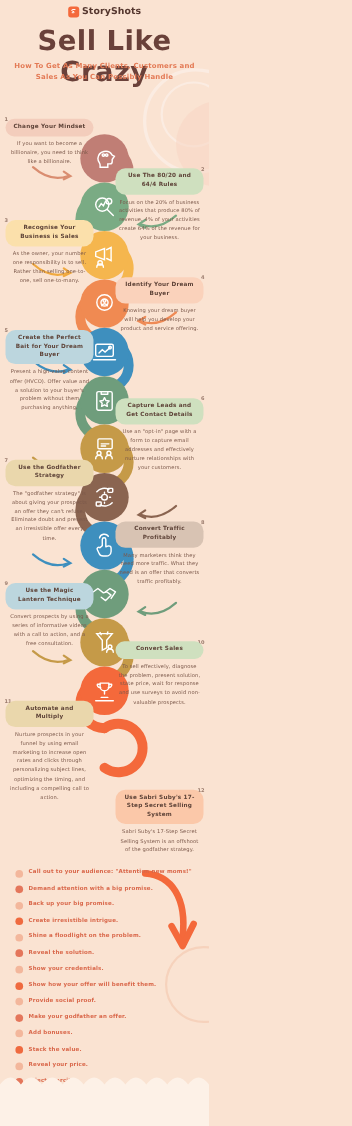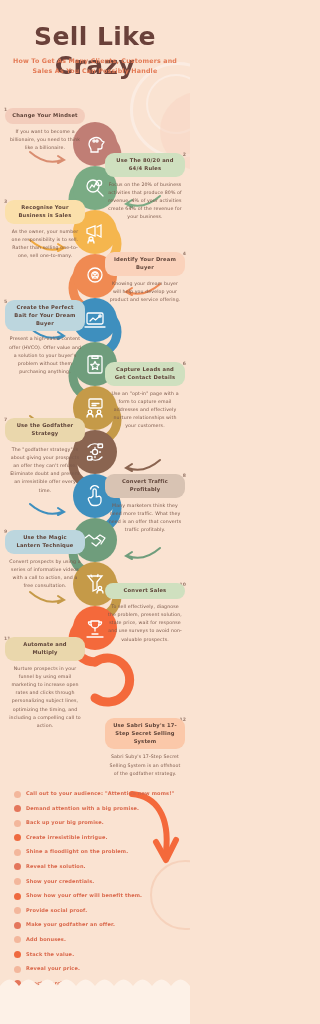--- a/index.html
+++ b/index.html
@@ -65,20 +65,28 @@
 </head>
 <body>
 
 <div class="page">
 
   <div class="deco d1"></div>
   <div class="deco d2"></div>
   <div class="deco d3"></div>
   <div class="deco d4"></div>
 
+  <div class="brand">
+    <span class="brand-mark">
+      <svg viewBox="0 0 10 10">
+          <path d="M7 1H3.5C2.4 1 2 1.7 2 2.4c0 1.8 4 1.2 4 2.6 0 .6-.6.9-1.3.9H2.6" stroke="#fff" stroke-width="1.5" fill="none" stroke-linecap="round"></path>
+        </svg>
+    </span>
+    <span class="brand-name">StoryShots</span>
+  </div>
   <div class="title">Sell Like Crazy</div>
   <div class="subtitle">How To Get As Many Clients, Customers and Sales As You Can Possibly Handle</div>
 
   <svg class="spine" viewBox="0 0 190 680">
     <g fill="none" stroke-width="9" stroke-linecap="round">
       <path d="M95 34 a22 22 0 1 1 0 44" stroke="#c07e75"></path>
       <path d="M95 78 a22 22 0 1 0 0 44" stroke="#7aab84"></path>
       <path d="M95 122 a22 22 0 1 1 0 44" stroke="#f5b64e"></path>
       <path d="M95 166 a22 22 0 1 0 0 44" stroke="#f08a52"></path>
       <path d="M95 210 a22 22 0 1 1 0 44" stroke="#3e8fbe"></path>

